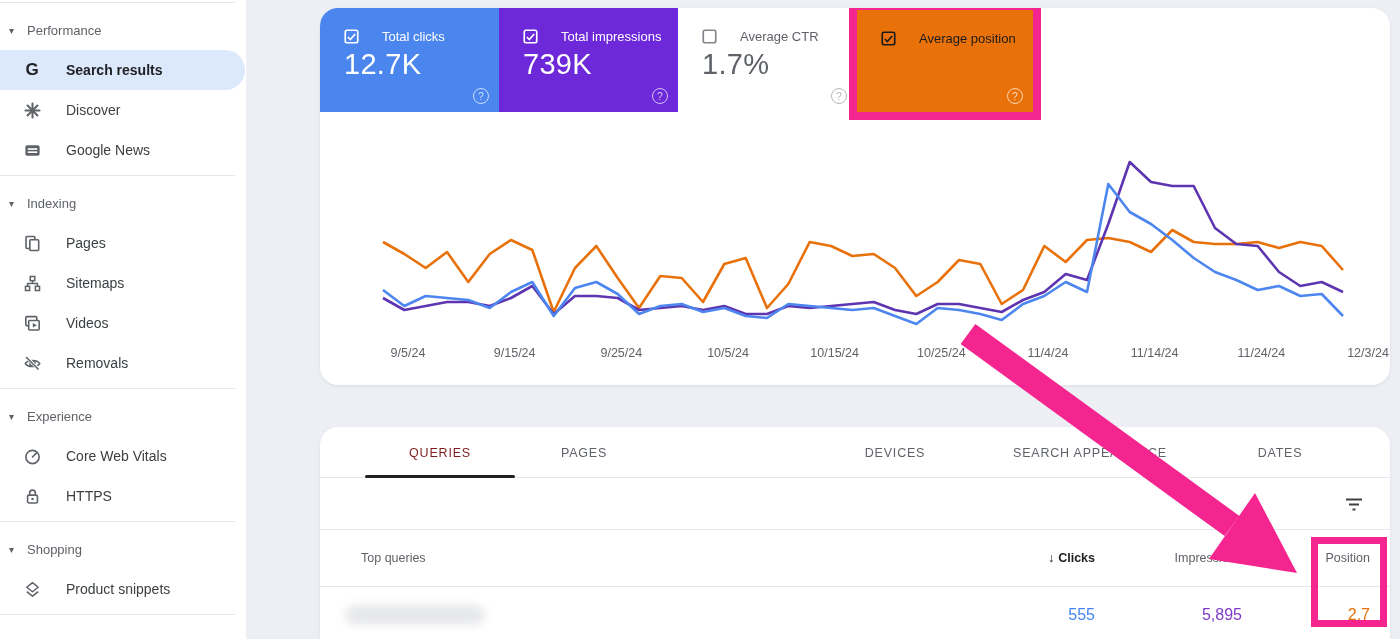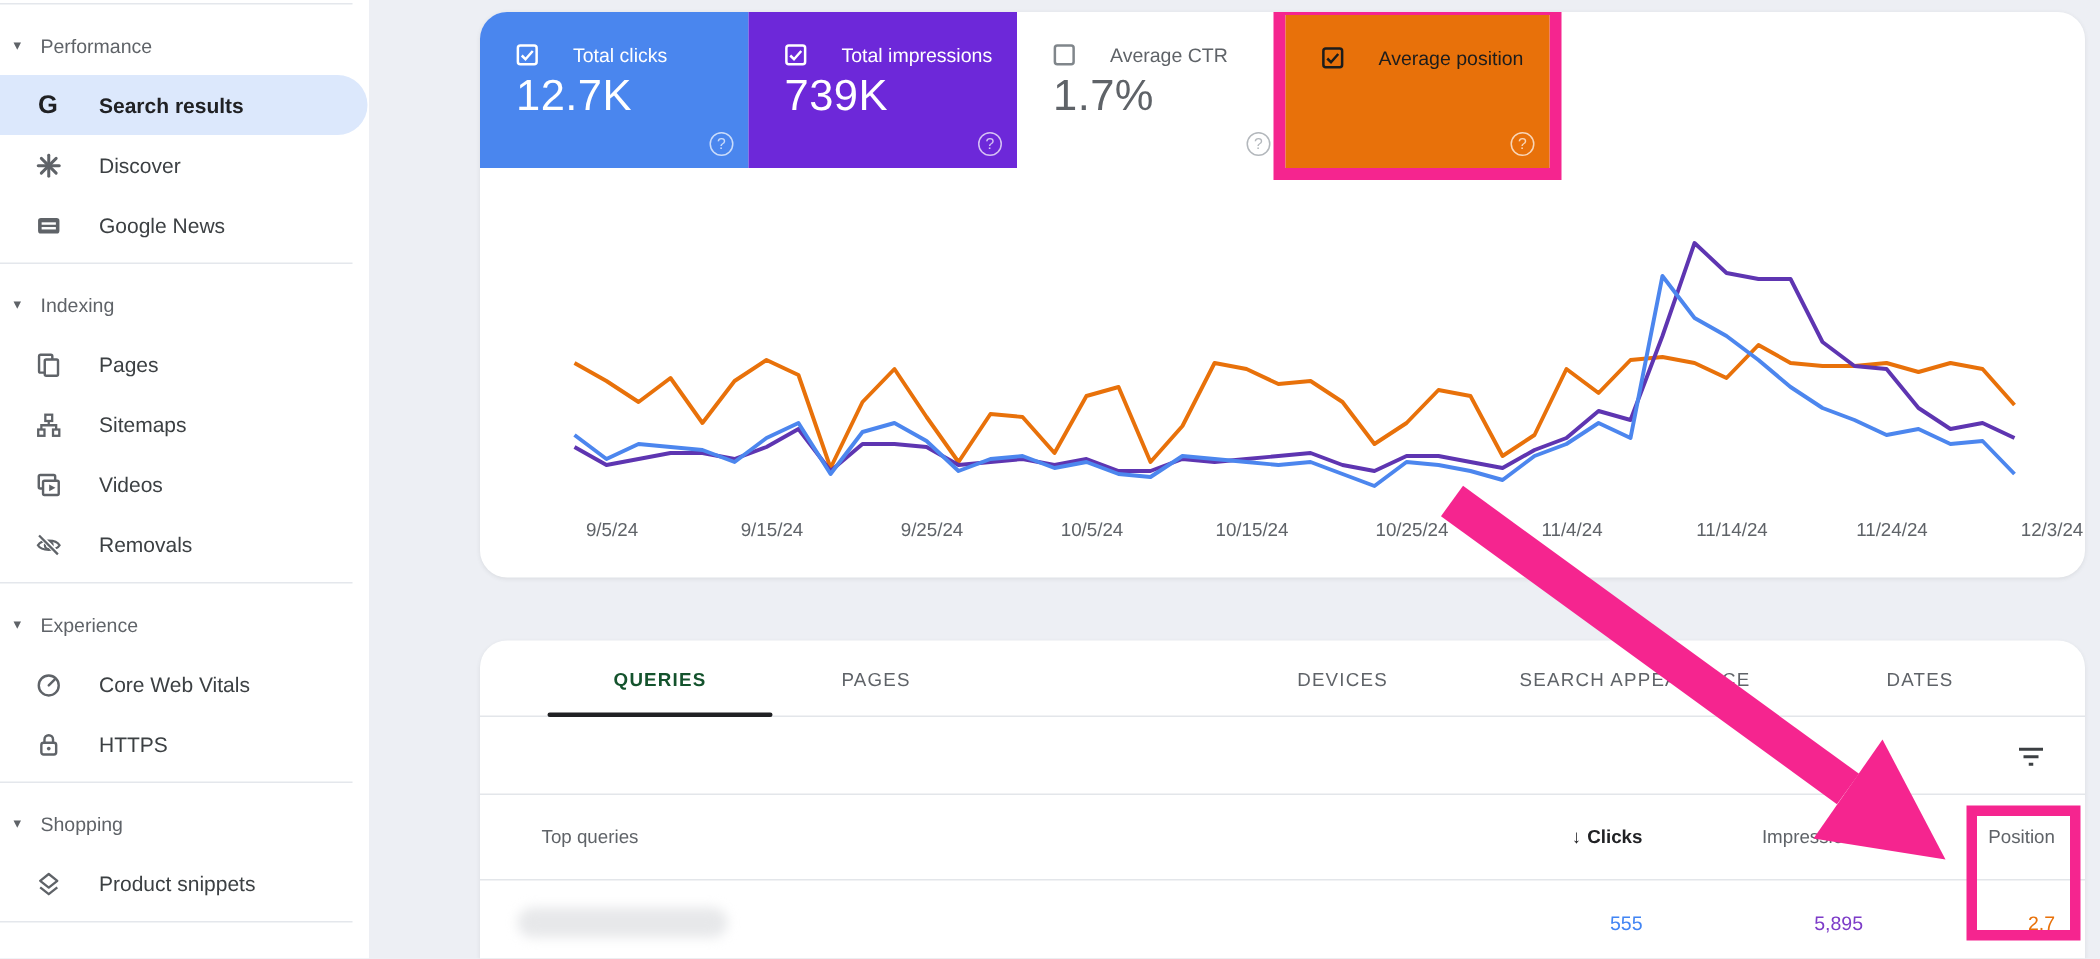--- a/index.html
+++ b/index.html
@@ -63,39 +63,39 @@
     position:absolute; left:320px; top:427px; width:1070px; height:212px;
     background:#fff; border-radius:18px 18px 0 0; box-shadow:0 1px 3px rgba(60,64,67,.10);
     overflow:hidden; z-index:1;
   }
   .tabs-row { position:relative; height:51px; border-bottom:1px solid #e3e6ea; }
   .tab {
     position:absolute; top:0; transform:translateX(-50%); height:51px;
     display:flex; align-items:center; font-size:12.5px; letter-spacing:.8px;
     color:#5f6368; cursor:pointer; white-space:nowrap;
   }
-  .tab.active { color:#14532d; font-weight:700; }
+  .tab.active { color:#7f1d1d; font-weight:400; }
   .tab-underline {
     position:absolute; left:45px; top:48px; width:150px; height:3px;
     background:#202124; border-radius:2px; z-index:2;
   }
   .filter-row {
     height:52px; border-bottom:1px solid #e3e6ea; display:flex;
     align-items:center; justify-content:flex-end; padding-right:24px;
   }
   .filter-btn { width:24px; height:24px; display:flex; align-items:center; justify-content:center; cursor:pointer; }
   .t-grid { display:grid; grid-template-columns:460px 315px 147px 148px; align-items:center; }
   .t-header { height:57px; border-bottom:1px solid #e3e6ea; }
   .t-header .th { font-size:12.5px; color:#5f6368; text-align:right; padding-right:0; }
   .t-header .th.first { text-align:left; padding-left:41px; }
   .t-header .th.sorted { color:#202124; font-weight:700; }
   .t-header .th.last, .t-row .td.last { text-align:right; padding-right:20px; }
   .sort-glyph { font-weight:400; margin-right:4px; }
   .t-row { height:56px; }
-  .t-row .td { font-size:13px; text-align:right; }
+  .t-row .td { font-size:16px; text-align:right; }
   .t-row .td.first { text-align:left; padding-left:25px; }
   .blur-blob {
     width:140px; height:20px; border-radius:10px; background:#e7e8ea; filter:blur(4px);
   }
   
   .col-frame {
     position:absolute; left:1311px; top:537px; width:76px; height:90px;
     border:7px solid #f5258f; z-index:55; pointer-events:none;
   }
   .overlay { position:absolute; left:0; top:0; z-index:60; pointer-events:none; }

